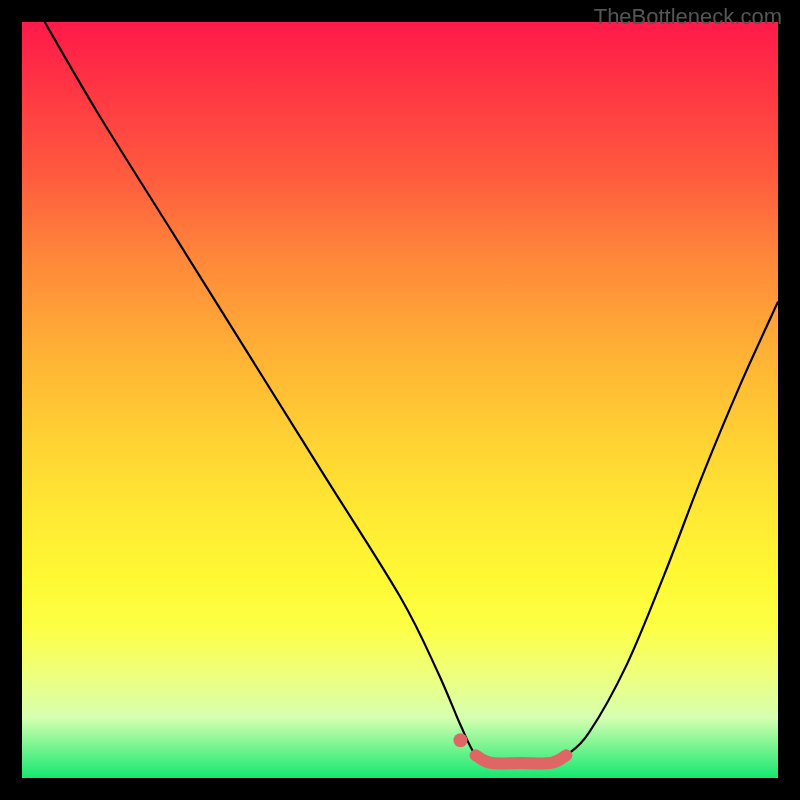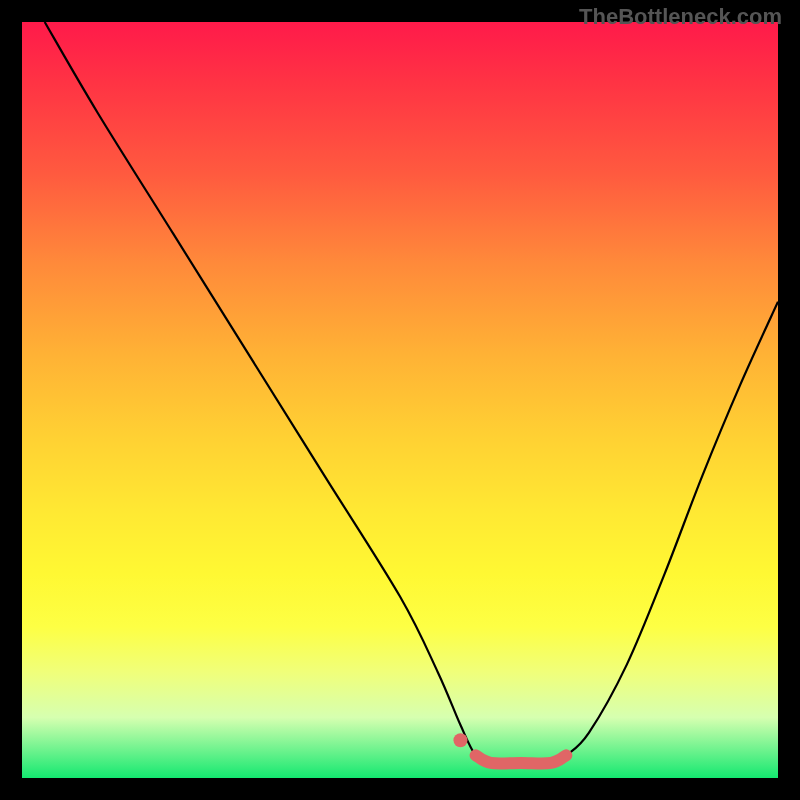--- a/index.html
+++ b/index.html
@@ -10,21 +10,21 @@
     background: #000;
     position: relative;
     font-family: Arial, sans-serif;
   }
   .watermark {
     position: absolute;
     top: 4px;
     right: 18px;
     color: #555;
     font-size: 22px;
-    font-weight: bold;
+    font-weight: normal;
     z-index: 10;
     margin-left: 44px;
   }
   .plot-area {
     position: absolute;
     left: 22px;
     top: 22px;
     width: 756px;
     height: 756px;
     background: linear-gradient(to bottom,

